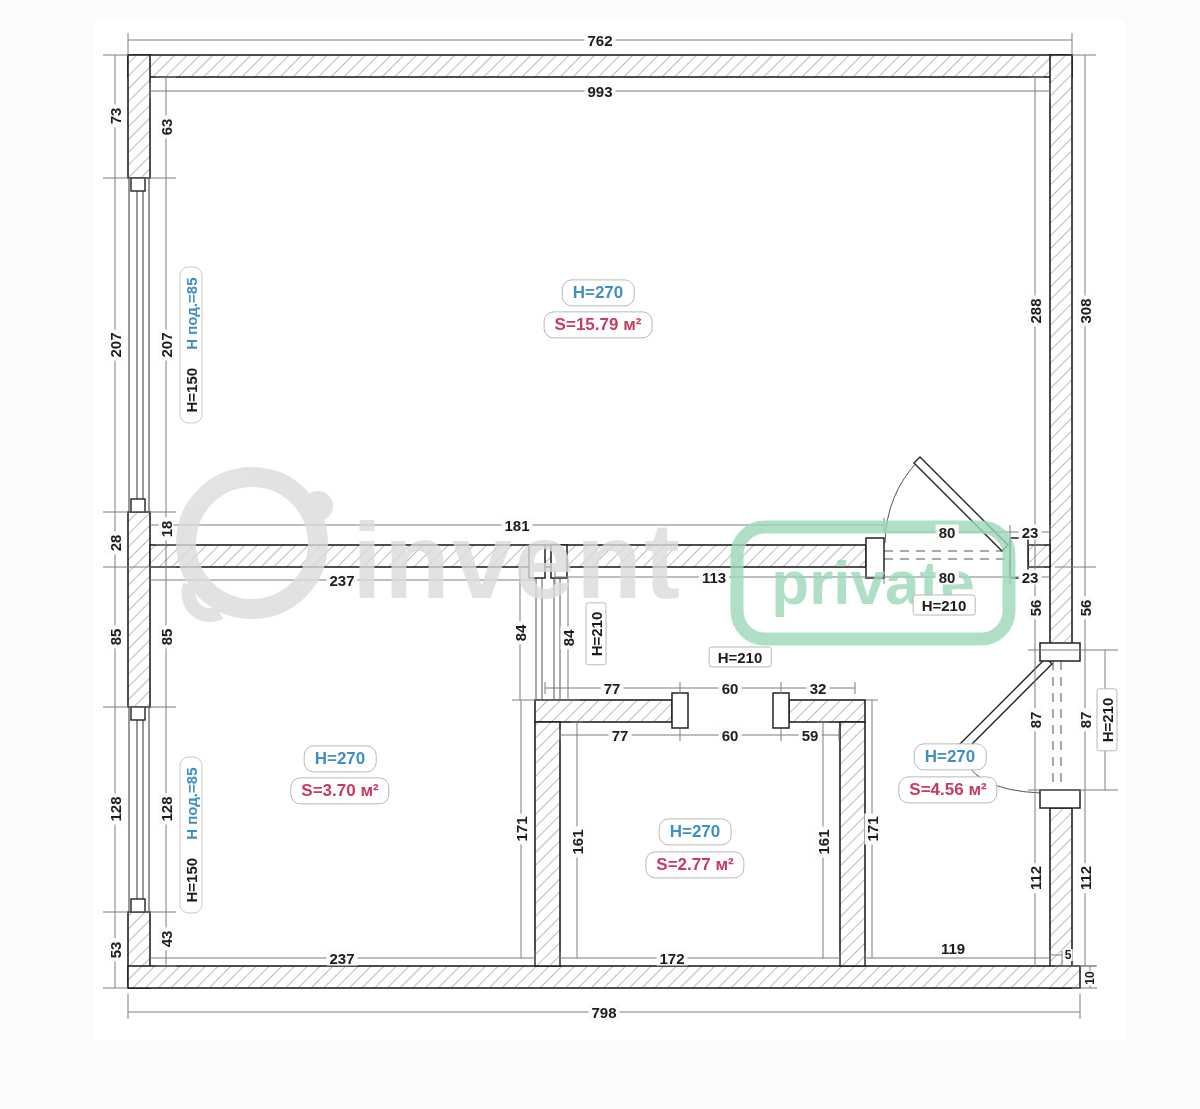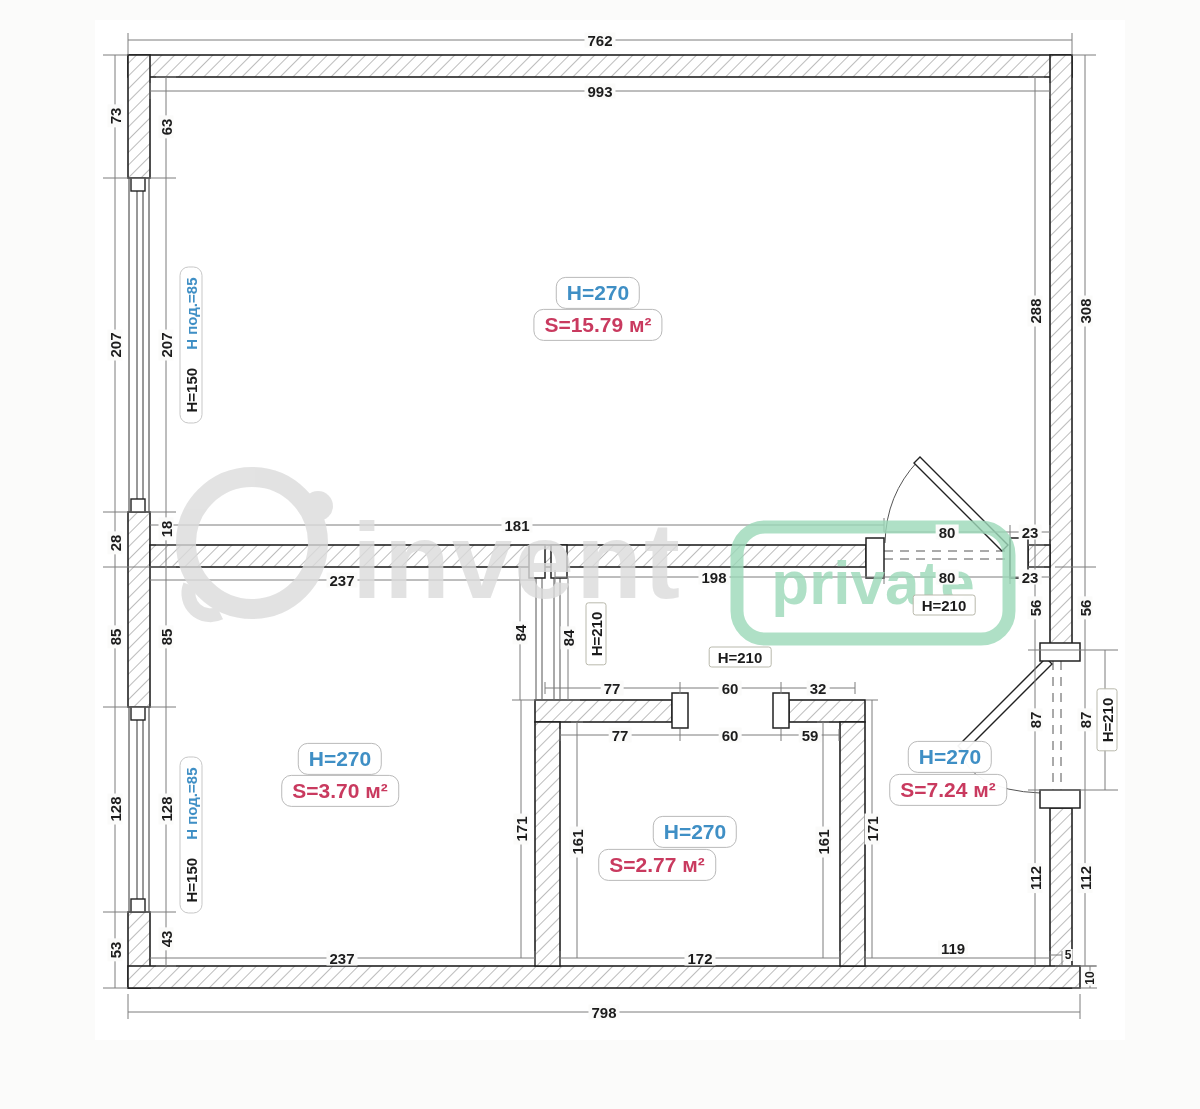--- a/index.html
+++ b/index.html
@@ -5,21 +5,21 @@
   html,body{margin:0;padding:0;background:#fbfbfa;}
   #stage{position:relative;width:1200px;height:1109px;background:#fbfbfa;overflow:hidden;
          font-family:"Liberation Sans",sans-serif;}
   #plan-svg{position:absolute;left:0;top:0;}
   .dim{position:absolute;transform:translate(-50%,-50%);font-weight:bold;font-size:15px;
        color:#1c1c1c;background:#fbfbfa;padding:0 3px;white-space:nowrap;line-height:1;}
   .dim.v{transform:translate(-50%,-50%) rotate(-90deg);}
   .dim.small{font-size:12px;padding:0 1px;}
   .pill{position:absolute;transform:translate(-50%,-50%);border:1.5px solid #b9b9b9;
         border-radius:10px;background:rgba(255,255,255,.95);padding:2px 10px;
-        font-weight:bold;font-size:21px;white-space:nowrap;line-height:1.25;}
+        font-weight:bold;font-size:17px;white-space:nowrap;line-height:1.25;}
   .pill.h{color:#3f8fc5;}
   .pill.s{color:#c93a5f;}
   .box210{position:absolute;transform:translate(-50%,-50%);border:1px solid #b9b9ac;
         border-radius:3px;background:rgba(255,255,255,.97);padding:1px 8px;
         font-weight:bold;font-size:15px;color:#1c1c1c;white-space:nowrap;}
   .box210.v{transform:translate(-50%,-50%) rotate(-90deg);}
   .winlabel{position:absolute;transform:translate(-50%,-50%) rotate(-90deg);
         border:1px solid #c7c7c7;border-radius:9px;background:rgba(255,255,255,.92);
         padding:2px 10px;font-weight:bold;font-size:15px;white-space:nowrap;}
   .winlabel .blk{color:#1c1c1c;}
@@ -173,54 +173,54 @@
 <div class="dim v" style="left:1085px;top:608px">56</div>
 <div class="dim v" style="left:1035px;top:720px">87</div>
 <div class="dim v" style="left:1085px;top:720px">87</div>
 <div class="dim v" style="left:1035px;top:878px">112</div>
 <div class="dim v" style="left:1085px;top:878px">112</div>
 
 <div class="dim" style="left:517px;top:525px">181</div>
 <div class="dim" style="left:947px;top:532px">80</div>
 <div class="dim" style="left:1030px;top:532px">23</div>
 <div class="dim" style="left:342px;top:580px">237</div>
-<div class="dim" style="left:714px;top:577px">198</div>
+<div class="dim" style="left:714px;top:577px">113</div>
 <div class="dim" style="left:947px;top:577px">80</div>
 <div class="dim" style="left:1030px;top:577px">23</div>
 
 <div class="dim v" style="left:520px;top:633px">84</div>
 <div class="dim v" style="left:568px;top:638px">84</div>
 
 <div class="dim" style="left:612px;top:688px">77</div>
 <div class="dim" style="left:730px;top:688px">60</div>
 <div class="dim" style="left:818px;top:688px">32</div>
 <div class="dim" style="left:620px;top:735px">77</div>
 <div class="dim" style="left:730px;top:735px">60</div>
 <div class="dim" style="left:810px;top:735px">59</div>
 
 <div class="dim v" style="left:521px;top:829px">171</div>
 <div class="dim v" style="left:577px;top:842px">161</div>
 <div class="dim v" style="left:823px;top:842px">161</div>
 <div class="dim v" style="left:872px;top:829px">171</div>
 
 <div class="dim" style="left:342px;top:958px">237</div>
-<div class="dim" style="left:700px;top:958px">172</div>
+<div class="dim" style="left:672px;top:958px">172</div>
 <div class="dim" style="left:953px;top:948px">119</div>
 <div class="dim small" style="left:1068px;top:955px">5</div>
 <div class="dim small v" style="left:1090px;top:978px">10</div>
 <div class="dim" style="left:604px;top:1012px">798</div>
 
 <div class="pill h" style="left:598px;top:293px">H=270</div>
 <div class="pill s" style="left:598px;top:325px">S=15.79 м²</div>
 <div class="pill h" style="left:340px;top:759px">H=270</div>
 <div class="pill s" style="left:340px;top:791px">S=3.70 м²</div>
 <div class="pill h" style="left:695px;top:832px">H=270</div>
-<div class="pill s" style="left:657px;top:865px">S=2.77 м²</div>
+<div class="pill s" style="left:695px;top:865px">S=2.77 м²</div>
 <div class="pill h" style="left:950px;top:757px">H=270</div>
-<div class="pill s" style="left:948px;top:790px">S=7.24 м²</div>
+<div class="pill s" style="left:948px;top:790px">S=4.56 м²</div>
 
 <div class="box210" style="left:944px;top:605px">H=210</div>
 <div class="box210" style="left:740px;top:657px">H=210</div>
 <div class="box210 v" style="left:596px;top:634px">H=210</div>
 <div class="box210 v" style="left:1107px;top:720px">H=210</div>
 
 <div class="winlabel" style="left:191px;top:345px">
   <span class="blk">H=150</span>
   <span class="blu">H под.=85</span>
 </div>

